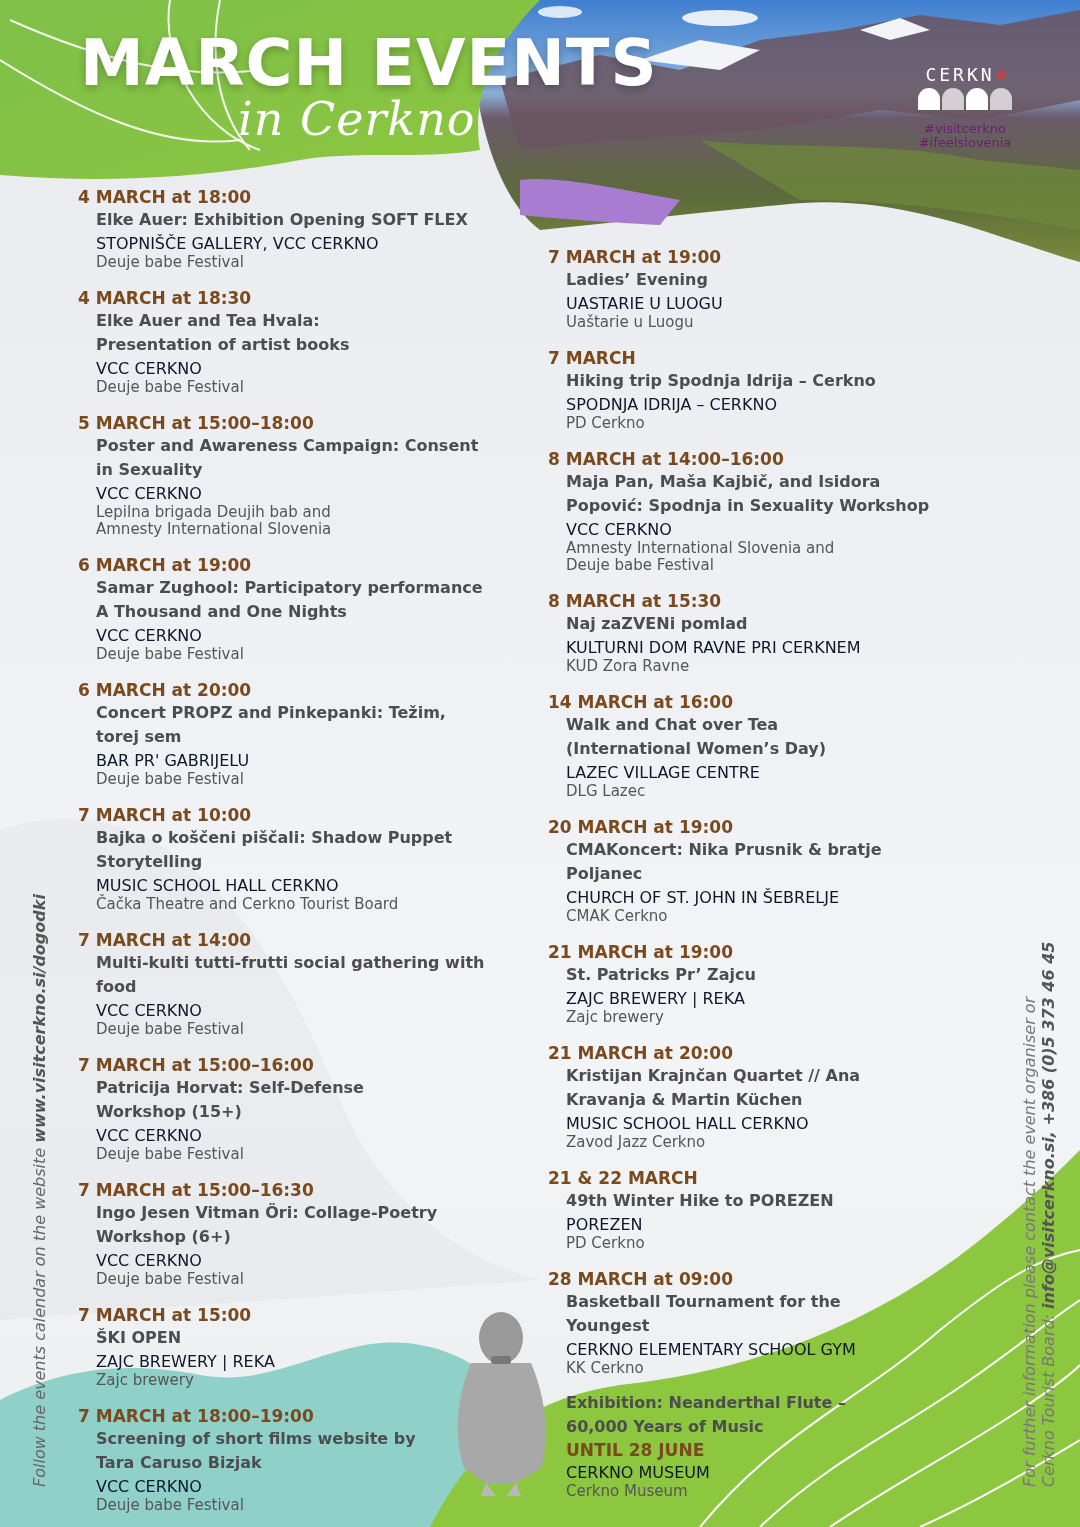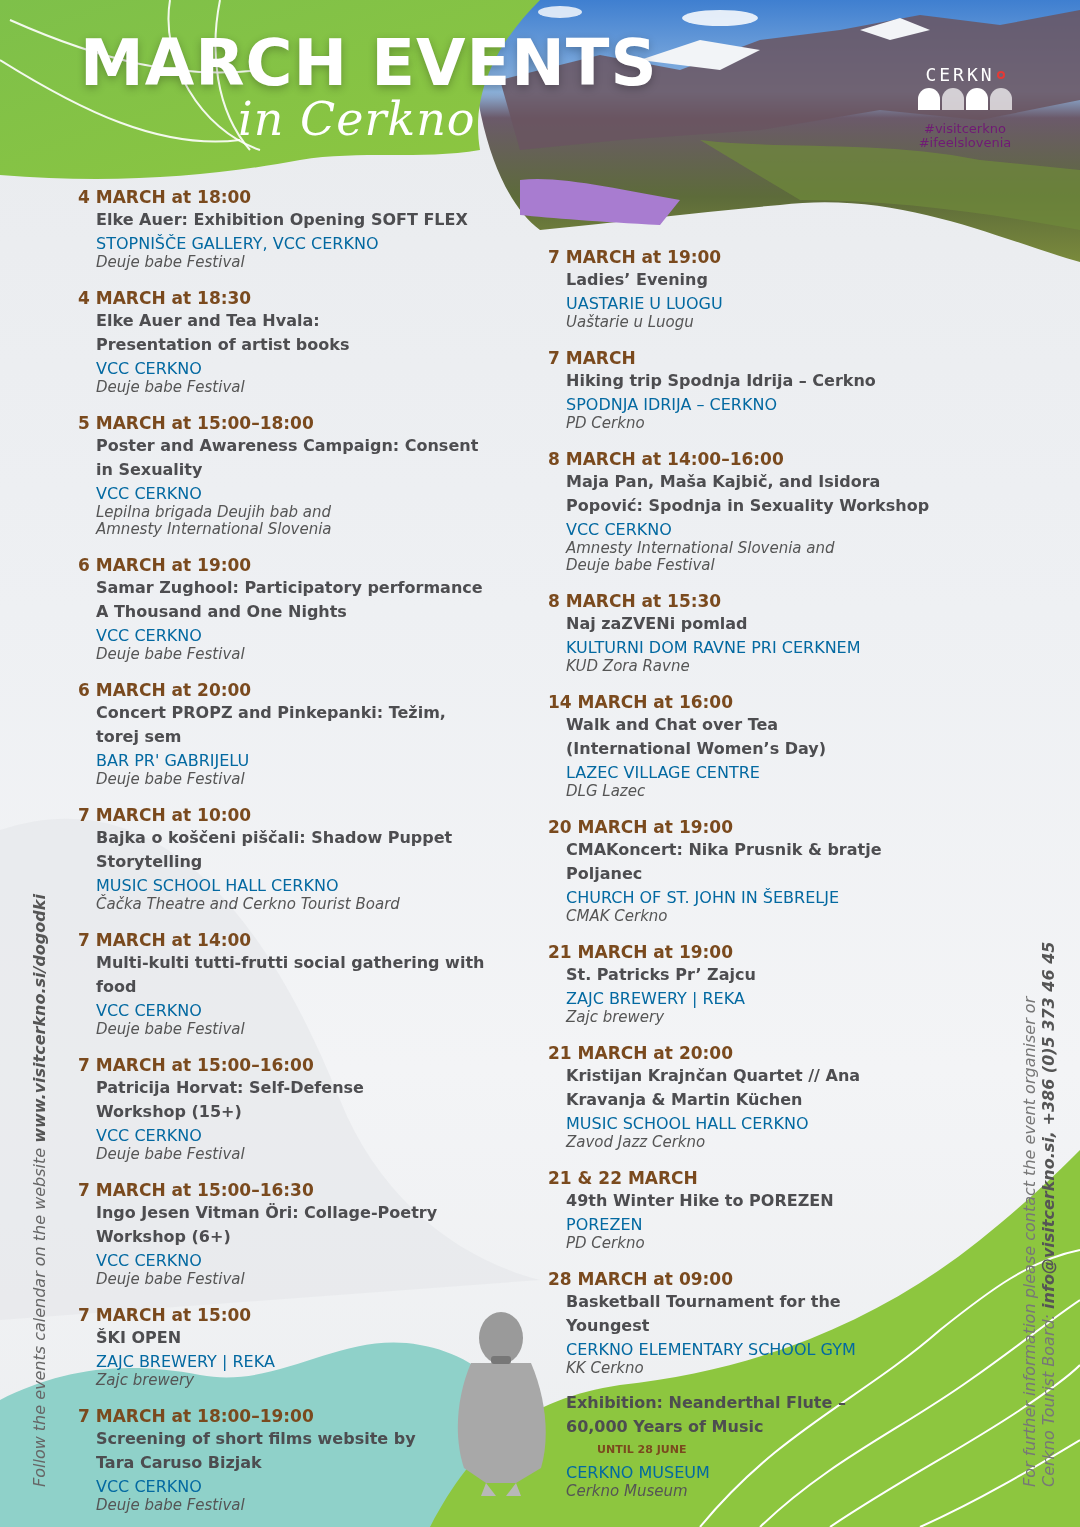--- a/index.html
+++ b/index.html
@@ -41,26 +41,26 @@
   .col-right { left: 548px; top: 230px; width: 440px; }
   .event { margin-bottom: 9px; margin-top: 16px; }
   .date {
     font-weight: bold; color: #7a4a1e; font-size: 17px; line-height: 22px;
   }
   .event-body { padding-left: 18px; }
   .title {
     font-weight: bold; color: #4d4d50; font-size: 16px; line-height: 24px;
   }
   .venue {
-    color: #0369a1; font-size: 16px; line-height: 21px; margin-top: 1px;
+    color: #0f172a; font-size: 16px; line-height: 21px; margin-top: 1px;
   }
   .organizer {
-    color: #555; font-style: italic; font-size: 15px; line-height: 17px;
-  }
-  .until { font-weight: bold; color: #7a4a1e; font-size: 11px; line-height: 22px; margin-left: 31px; }
+    color: #555; font-size: 15px; line-height: 17px;
+  }
+  .until { font-weight: bold; color: #7a4a1e; font-size: 17px; line-height: 22px; }
 
   .side-left {
     position: absolute; left: 30px; top: 1487px; z-index: 3;
     transform-origin: 0 0; transform: rotate(-90deg);
     white-space: nowrap; font-style: italic; color: #666; font-size: 16px;
   }
   .side-left b { font-style: italic; color: #555; }
   .side-right {
     position: absolute; left: 1020px; top: 1487px; z-index: 3;
     transform-origin: 0 0; transform: rotate(-90deg);

